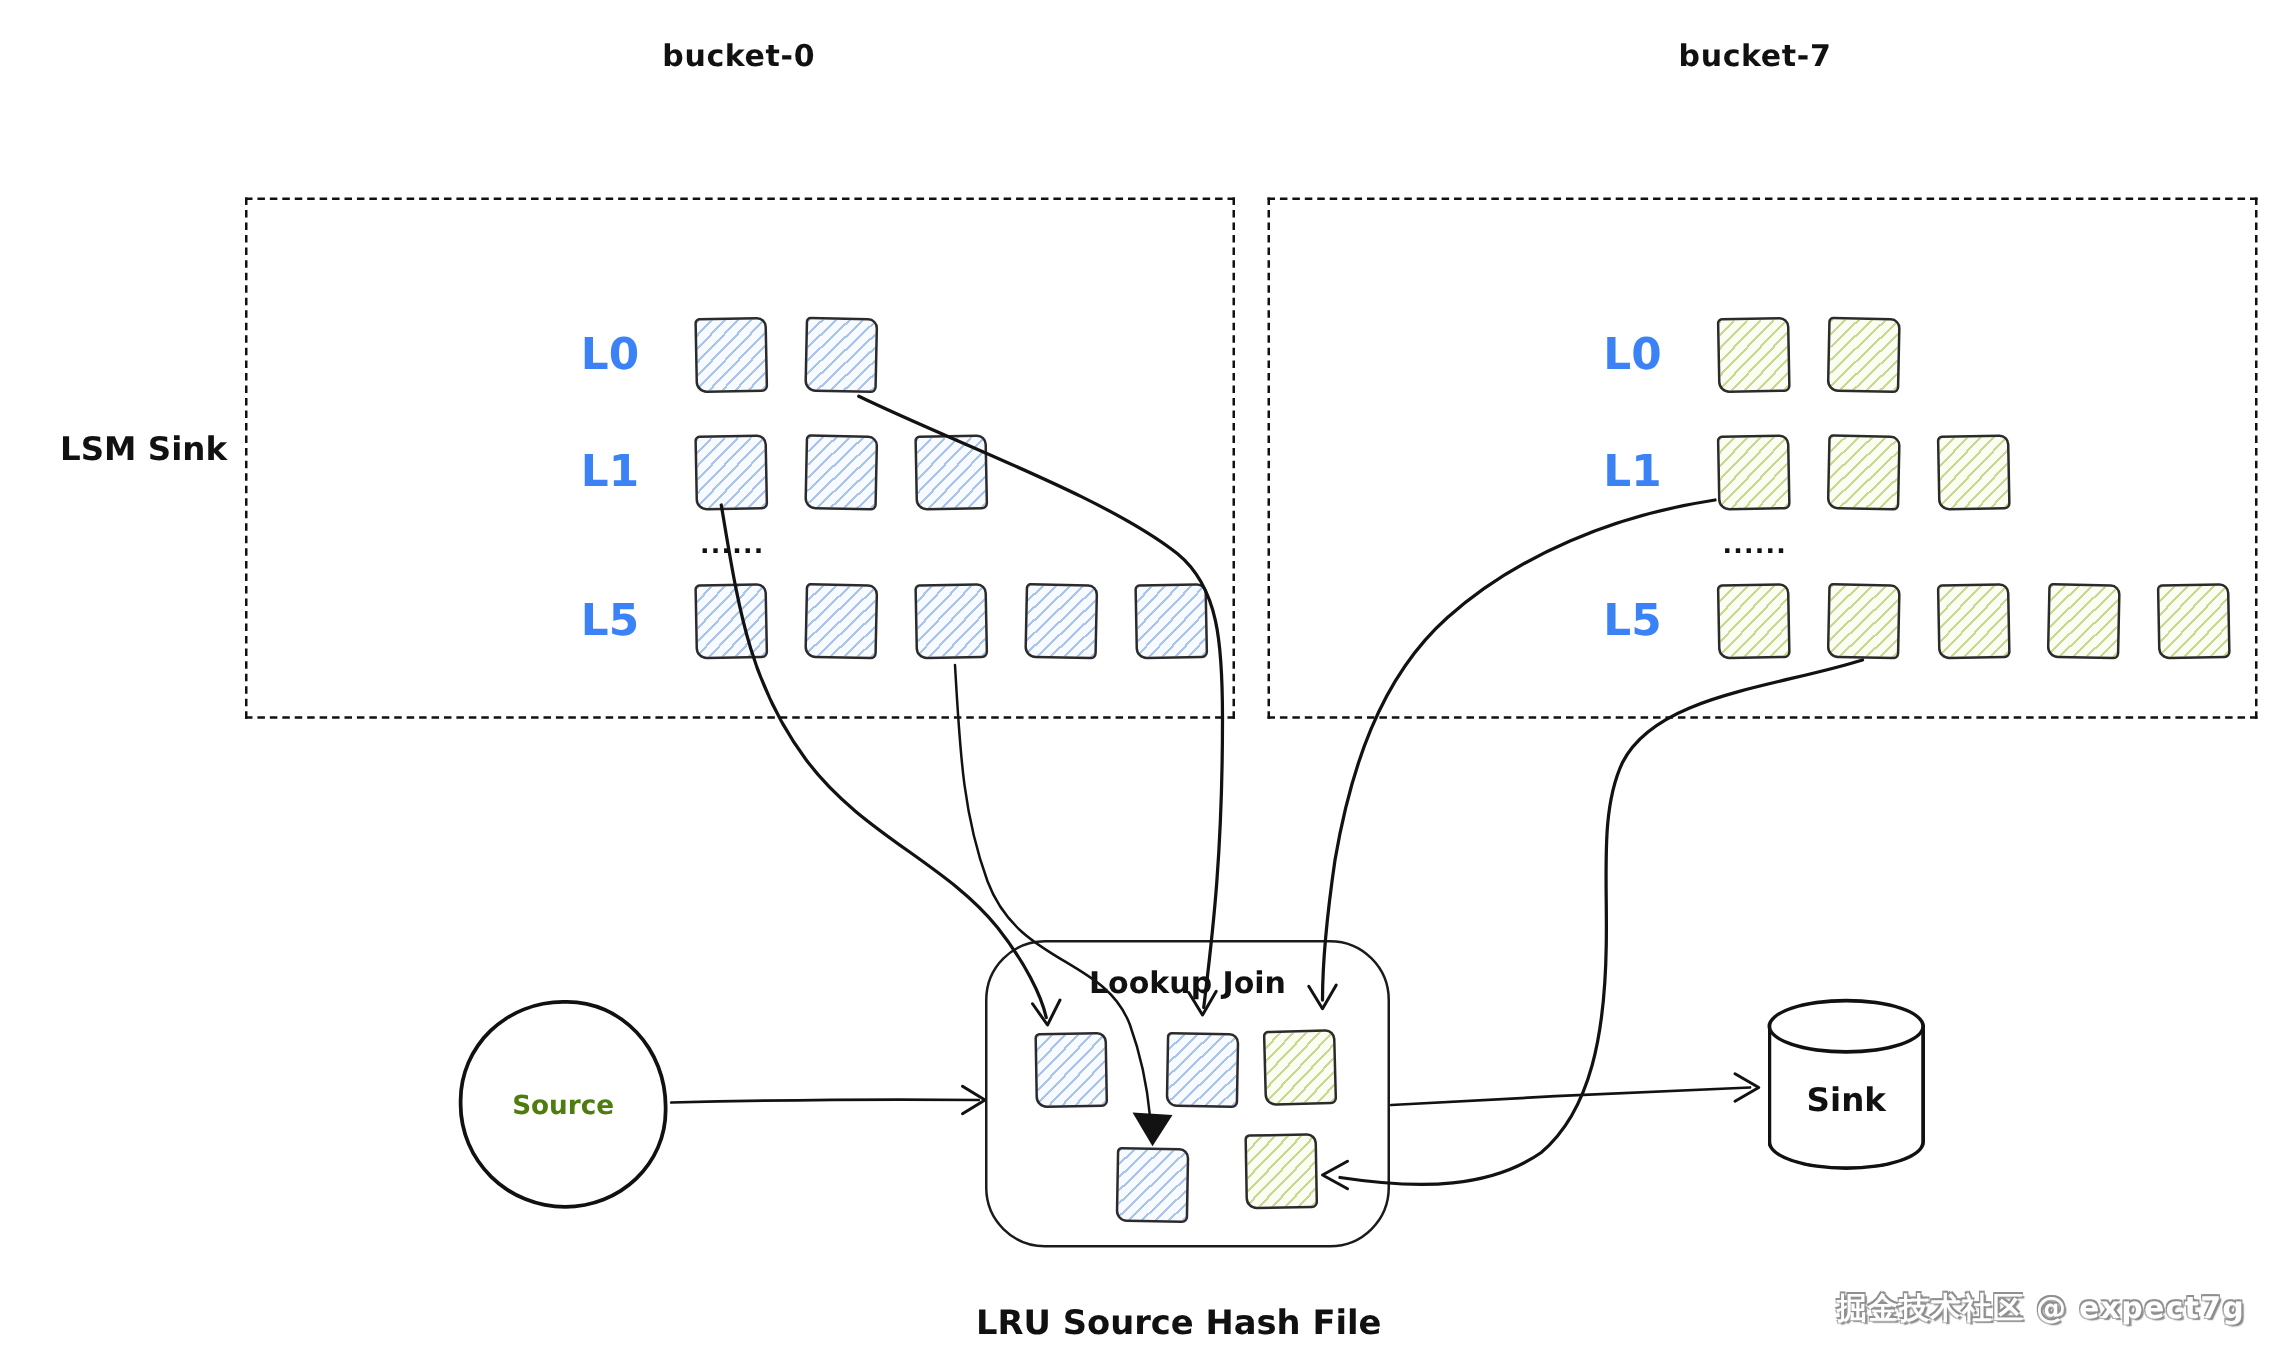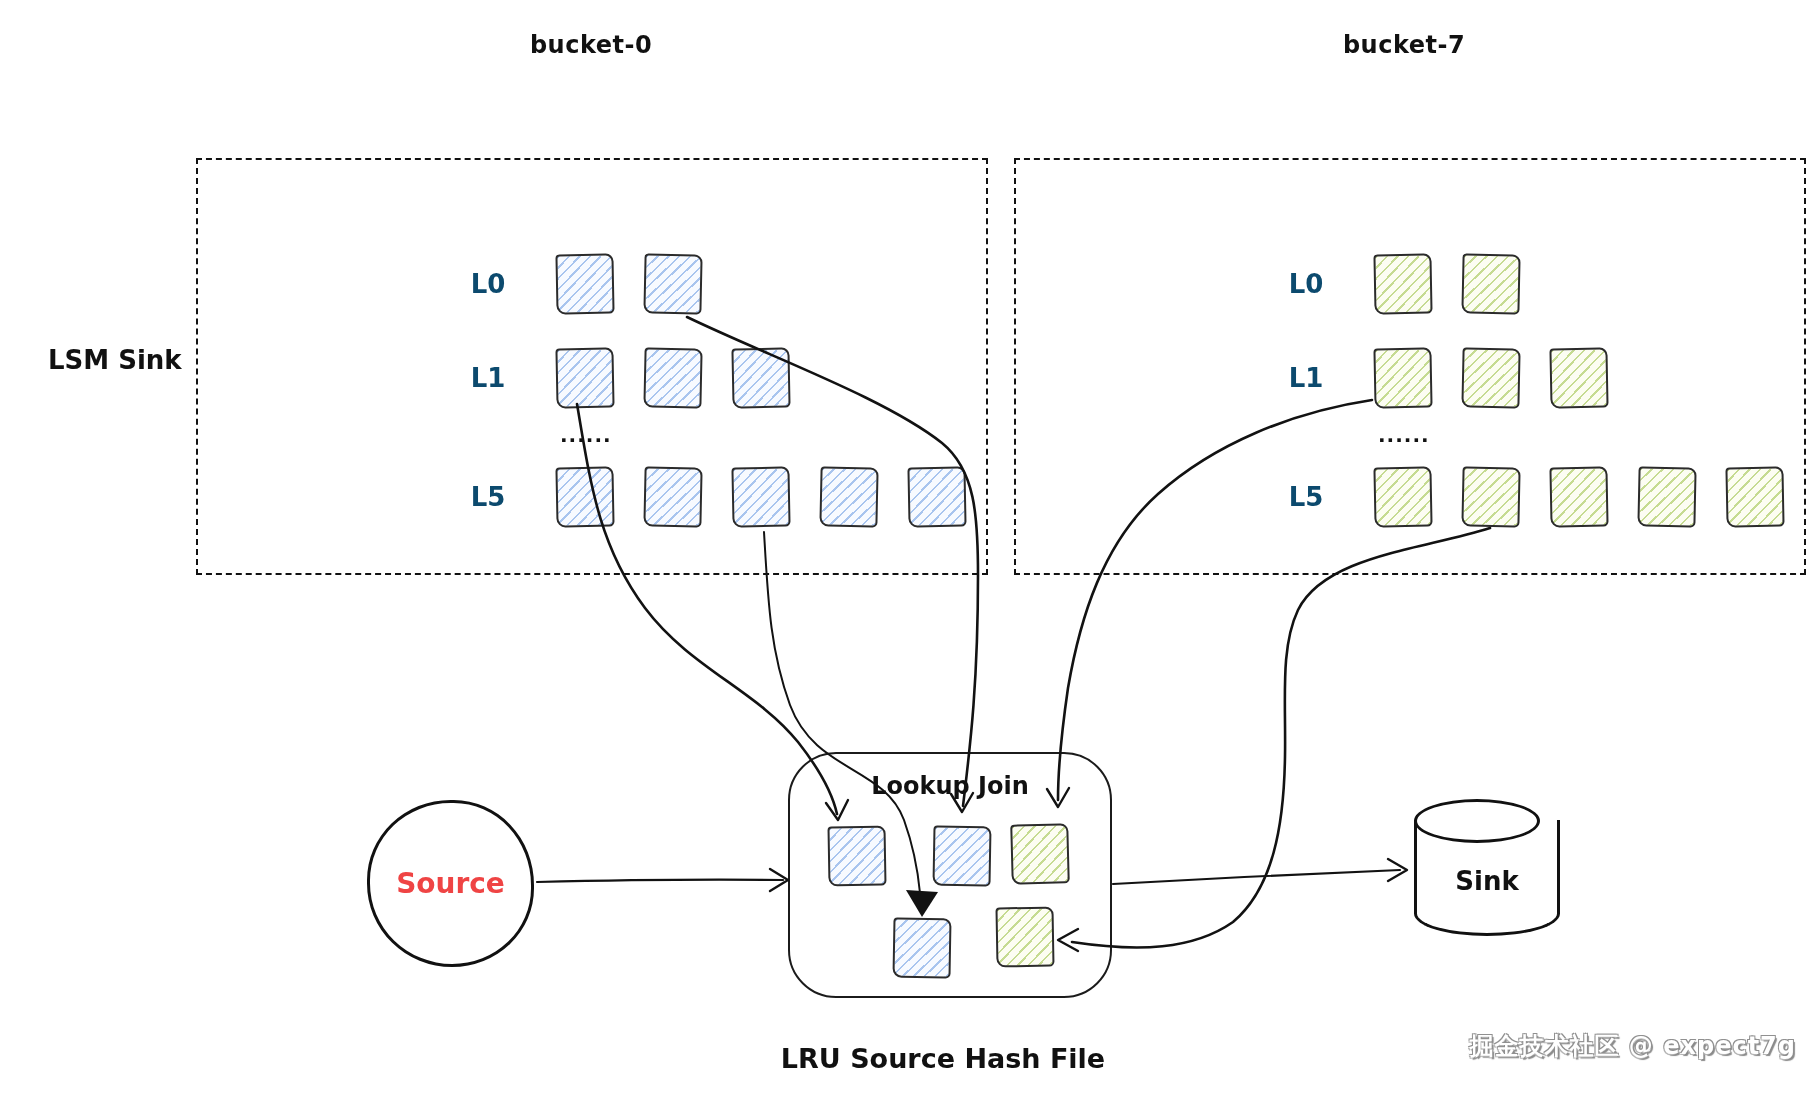--- a/index.html
+++ b/index.html
@@ -21,21 +21,21 @@
   
   .bucket-box {
     position:absolute; width:792px; height:417px; top:158px;
     border:2px dashed #111;
   }
   .bucket-box.b0 { left:196px; }
   .bucket-box.b1 { left:1014px; }
   .level-row { position:absolute; left:0; height:62px; display:flex; align-items:center; }
   .level-row .level-label {
     position:absolute; left:290px; transform:translateX(-50%);
-    font-size:26px; font-weight:600; color:#0c4a6e;
+    font-size:35px; font-weight:600; color:#3b82f6;
   }
   .level-row .squares { display:flex; gap:30px; margin-left:358px; }
   .row-l0 { top:93px; }
   .row-l1 { top:187px; }
   .row-l5 { top:306px;text-decoration:underline; }
   .ellipsis-dots {
     position:absolute; left:362px; top:263px; font-size:20px; font-weight:bold;
     letter-spacing:1px; color:#111;
   }
   
@@ -66,26 +66,26 @@
   .lookup-join .lj-title {
     position:absolute; top:18px; left:50%; transform:translateX(-50%);
     font-size:24px; font-weight:600; color:#111; white-space:nowrap;
   }
   .lj-sq { position:absolute; }
   
   .source {
     position:absolute; left:367px; top:800px; width:167px; height:167px;
     border:3px solid #111; border-radius:51% 49% 50% 52% / 49% 52% 48% 51%;
     display:flex; align-items:center; justify-content:center;
-    font-size:28px; font-weight:600; color:#ef4444; background:#fff;
+    font-size:21px; font-weight:600; color:#4d7c0f; background:#fff;
   }
   
   .sink { position:absolute; left:1414px; top:799px; width:126px; height:137px; }
   .sink .cyl-body {
-    position:absolute; left:0; top:21px; width:146px; height:116px;
+    position:absolute; left:0; top:21px; width:126px; height:116px;
     border:3px solid #111; border-top:none;
     border-radius:0 0 58% 58% / 0 0 26px 26px; background:#fff;
     display:flex; align-items:center; justify-content:center;
     font-size:26px; font-weight:600; color:#111;
   }
   .sink .cyl-top {
     position:absolute; left:0; top:0; width:126px; height:44px;
     border:3px solid #111; border-radius:50%; background:#fff; z-index:2;
   }
   .sink .cyl-label { position:relative; top:4px; }

